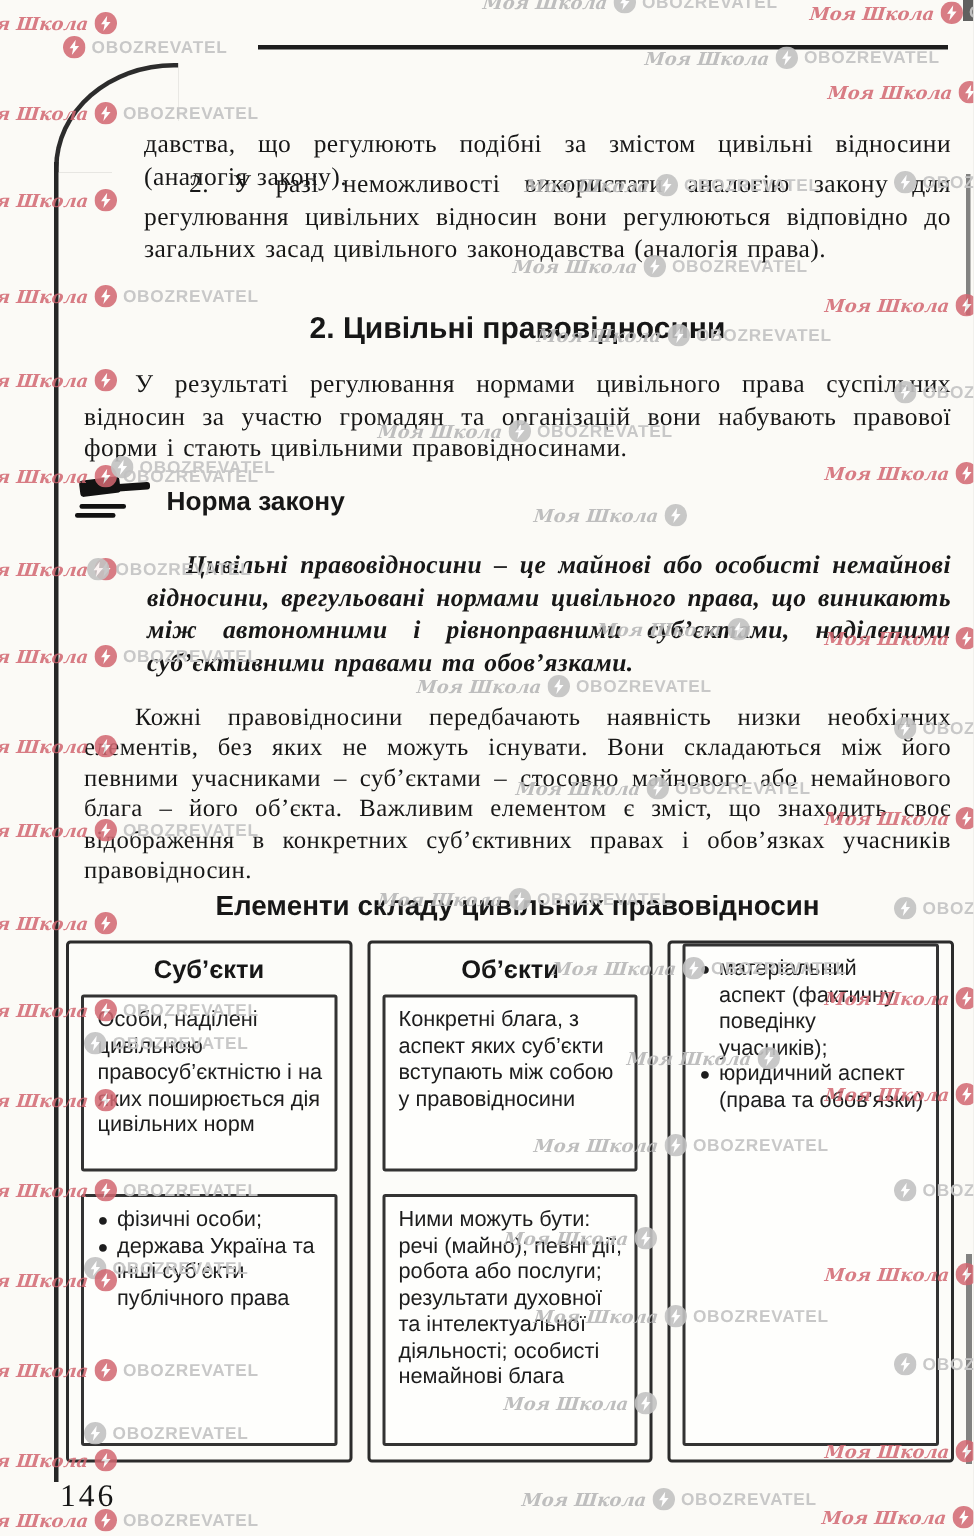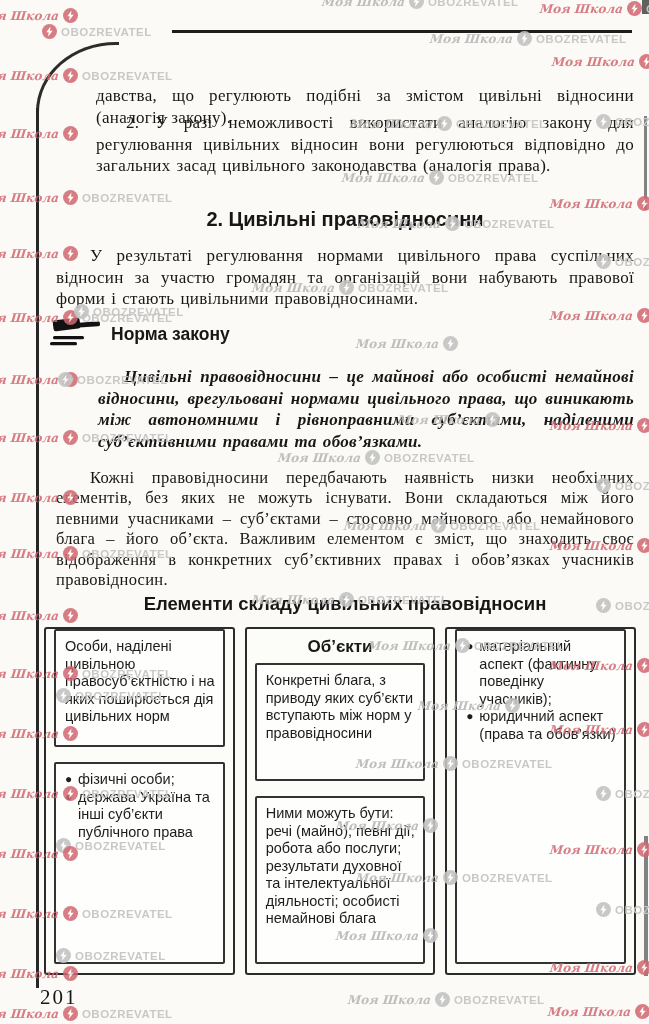--- a/index.html
+++ b/index.html
@@ -129,55 +129,56 @@
 
   <p class="para definition">Цивільні правовідносини – це майнові або особисті немайнові відносини, врегульовані нормами цивільного права, що виникають між автономними і рівноправними суб’єктами, наділеними суб’єктивними правами та обов’язками.</p>
 
   <p class="para p4">Кожні правовідносини передбачають наявність низки необхідних елементів, без яких не можуть існувати. Вони складаються між його певними учасниками – суб’єктами – стосовно майнового або немайнового блага – його об’єкта. Важливим елементом є зміст, що знаходить своє відображення в конкретних суб’єктивних правах і обов’язках учасників правовідносин.</p>
 
   <div class="diagram-title">Елементи складу цивільних правовідносин</div>
 
   <div class="diagram">
 
     <div class="dcol">
+      <div class="dcol-header">Суб’єкти</div>
       <div class="ibox ibox1">Особи, наділені цивільною правосуб’єктністю і на яких поширюється дія цивільних норм</div>
       <div class="ibox ibox2">
         <div class="bullet-row">
           <span class="bdot">●</span>
           <span class="btext">фізичні особи;</span>
         </div>
         <div class="bullet-row">
           <span class="bdot">●</span>
           <span class="btext">держава Україна та інші суб’єкти публічного права</span>
         </div>
       </div>
     </div>
 
     <div class="dcol">
       <div class="dcol-header">Об’єкти</div>
-      <div class="ibox ibox1">Конкретні блага, з приводу яких суб’єкти вступають між норм у правовідносини</div>
+      <div class="ibox ibox1">Конкретні блага, з аспект яких суб’єкти вступають між собою у правовідносини</div>
       <div class="ibox ibox2">Ними можуть бути: речі (майно); певні дії, робота або послуги; результати духовної та інтелектуальної діяльності; особисті немайнові блага</div>
     </div>
 
     <div class="dcol">
       <div class="ibox ibox2">
         <div class="bullet-row">
           <span class="bdot">●</span>
           <span class="btext">матеріальний аспект (фактичну поведінку учасників);</span>
         </div>
         <div class="bullet-row">
           <span class="bdot">●</span>
           <span class="btext">юридичний аспект (права та обов’язки)</span>
         </div>
       </div>
     </div>
 
   </div>
 
-  <div class="page-number">201</div>
+  <div class="page-number">146</div>
 
   <div id="wm-layer">
       <span class="wm" style="left: 322px; top: -6px;">
         <span class="wm-script gray">Моя Школа</span>
         <svg class="wm-logo gray" viewBox="0 0 14 14" aria-hidden="true">
           <circle cx="7" cy="7" r="7" fill="currentColor"></circle>
           <path d="M7.9 2.3 4.1 7.7h2.2L5.5 11.8 10 6.2H7.5Z" fill="#ffffff"></path>
         </svg>
         <span class="wm-brand">OBOZREVATEL</span>
       </span>

